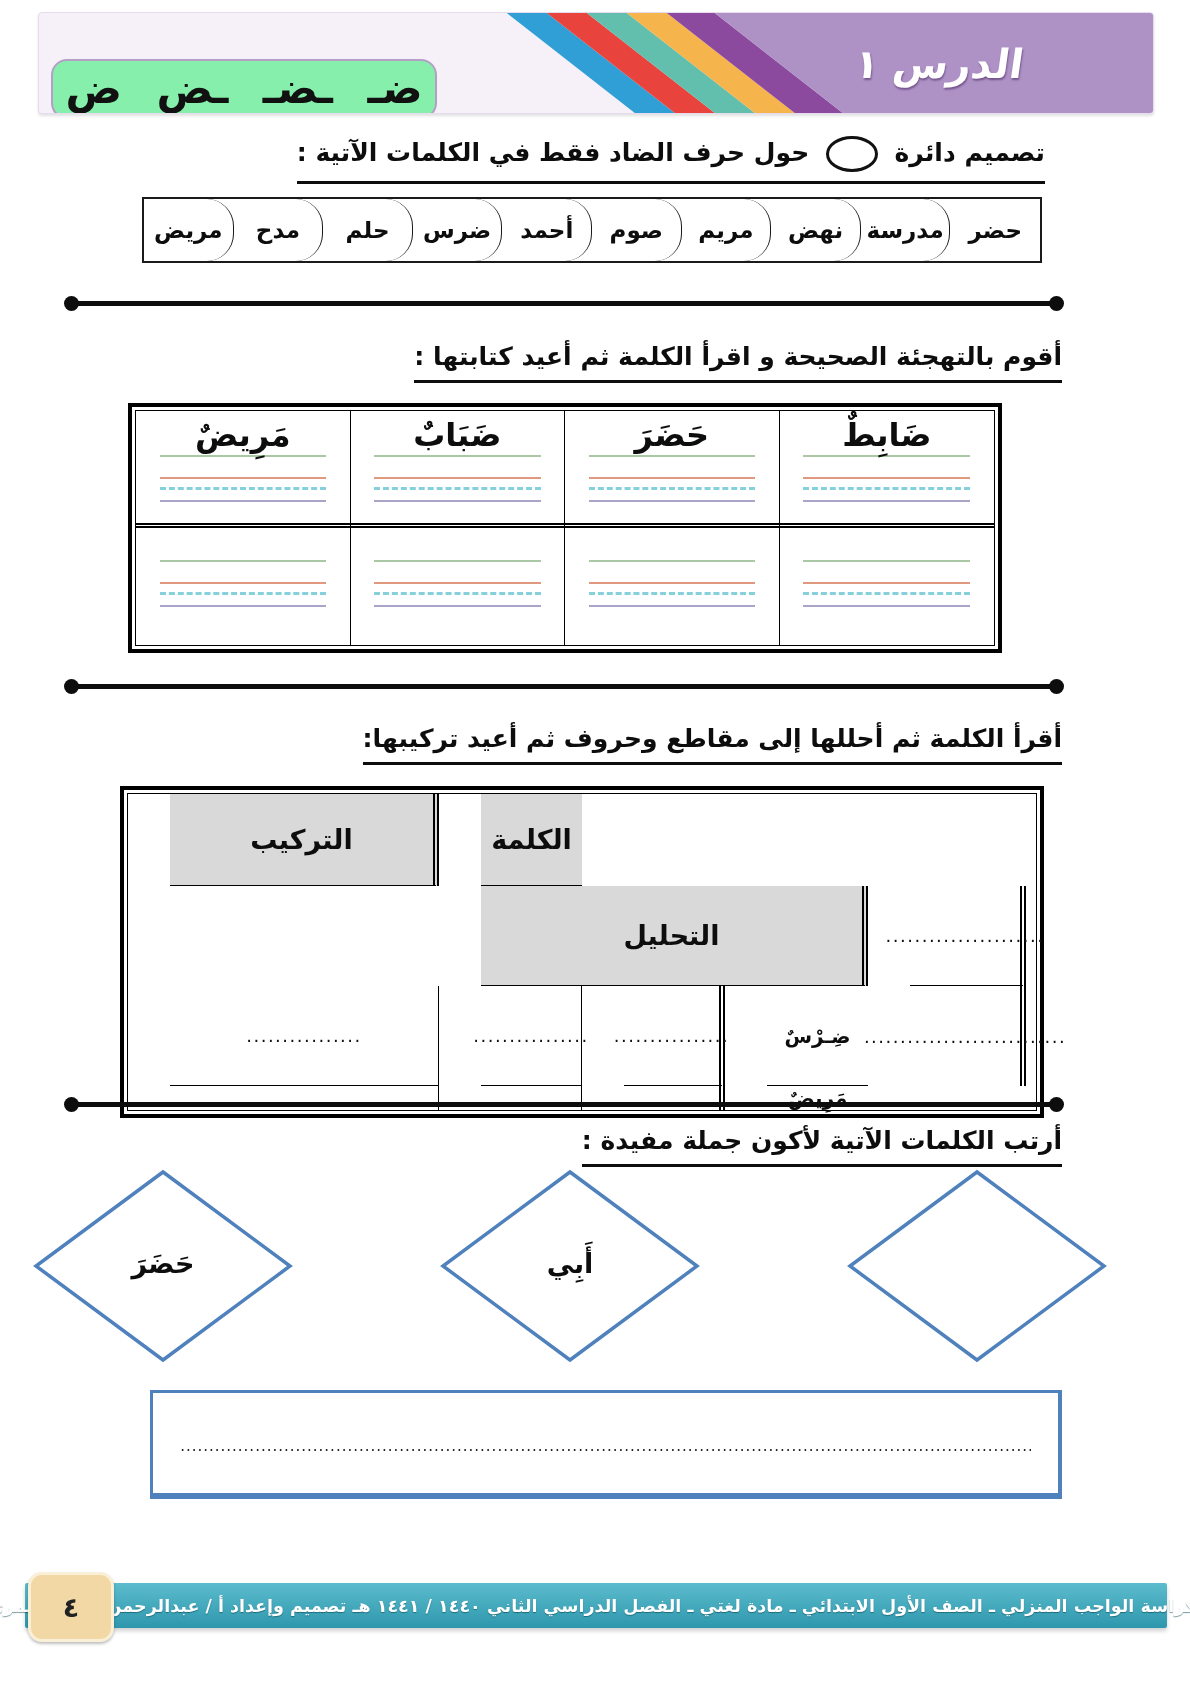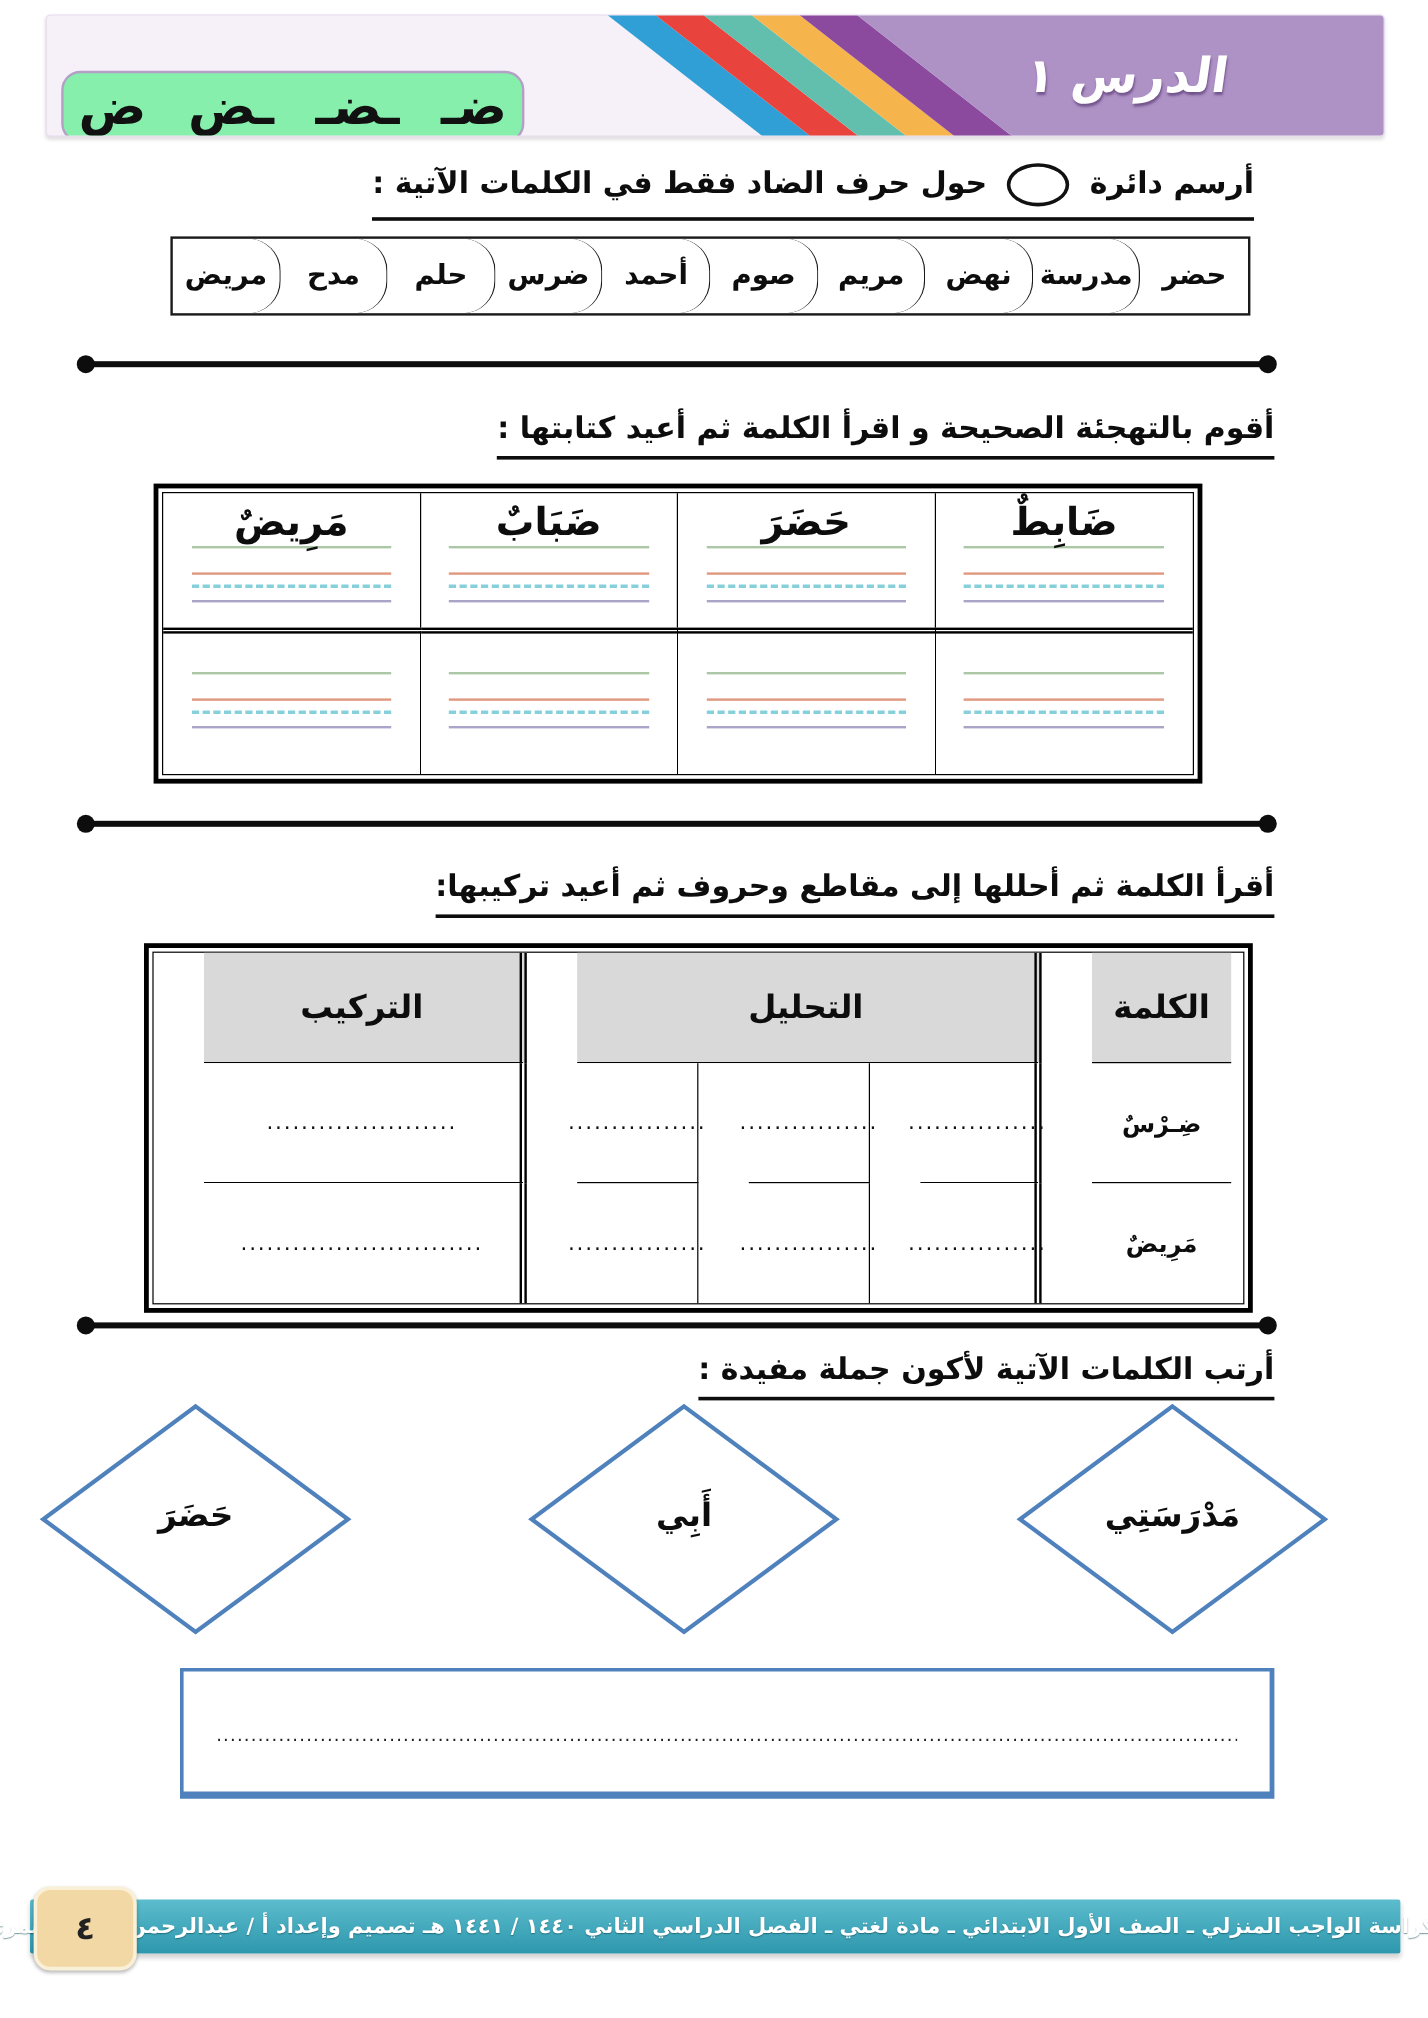--- a/index.html
+++ b/index.html
@@ -111,21 +111,21 @@
     <div class="stripe s-orange"></div>
     <div class="stripe s-dpurp"></div>
     <div class="stripe s-banner"></div>
     <div class="lesson-title">الدرس ١</div>
     <div class="letter-box">
       <span>ضـ ـضـ ـض ض</span>
     </div>
   </div>
 
   <div class="heading h1pos">
-    <span>أرسم دائرة</span>
+    <span>تصميم دائرة</span>
     <span class="oval"></span>
     <span>حول حرف الضاد فقط في الكلمات الآتية :</span>
   </div>
 
   <div class="wtable">
     <div class="wcell">حضر</div>
     <div class="wcell">مدرسة</div>
     <div class="wcell">نهض</div>
     <div class="wcell">مريم</div>
     <div class="wcell">صوم</div>
@@ -214,22 +214,22 @@
   </div>
 
   <div class="divider d2"></div>
 
   <div class="heading h3pos">أقرأ الكلمة ثم أحللها إلى مقاطع وحروف ثم أعيد تركيبها:</div>
 
   <div class="t3outer">
     <div class="t3">
 
       <div class="t3c hdr vdub hline">التركيب</div>
+      <div class="t3c hdr hline">الكلمة</div>
       <div class="t3c hdr vdub hline" style="grid-column:2 / span 3;">التحليل</div>
-      <div class="t3c hdr hline">الكلمة</div>
 
       <div class="t3c bdot vdub hline">......................</div>
       <div class="t3c bdot vthin hline">................</div>
       <div class="t3c bdot vthin hline">................</div>
       <div class="t3c bdot vdub hline">................</div>
       <div class="t3c bword hline">ضِـرْسٌ</div>
 
       <div class="t3c bdot vdub">............................</div>
       <div class="t3c bdot vthin">................</div>
       <div class="t3c bdot vthin">................</div>
@@ -240,21 +240,20 @@
 
   <div class="divider d3"></div>
 
   <div class="heading h4pos">أرتب الكلمات الآتية لأكون جملة مفيدة  :</div>
 
   <div class="diamonds">
     <div class="diamond">
       <svg width="262" height="196">
         <polygon points="131,4 258,98 131,192 4,98" fill="#ffffff" stroke="#4f81bd" stroke-width="3.5"></polygon>
       </svg>
-      <span class="dword">مَدْرَسَتِي</span>
     </div>
     <div class="diamond">
       <svg width="262" height="196">
         <polygon points="131,4 258,98 131,192 4,98" fill="#ffffff" stroke="#4f81bd" stroke-width="3.5"></polygon>
       </svg>
       <span class="dword">أَبِي</span>
     </div>
     <div class="diamond">
       <svg width="262" height="196">
         <polygon points="131,4 258,98 131,192 4,98" fill="#ffffff" stroke="#4f81bd" stroke-width="3.5"></polygon>

